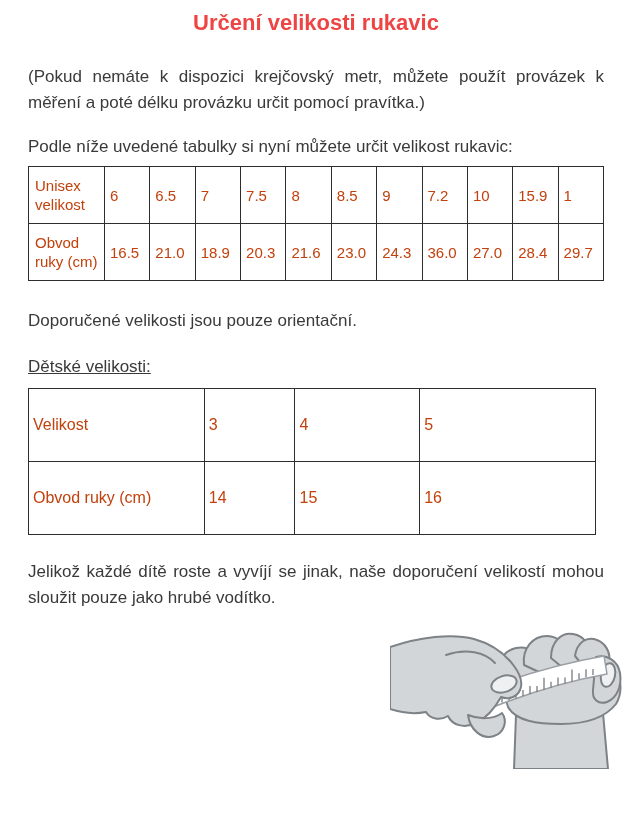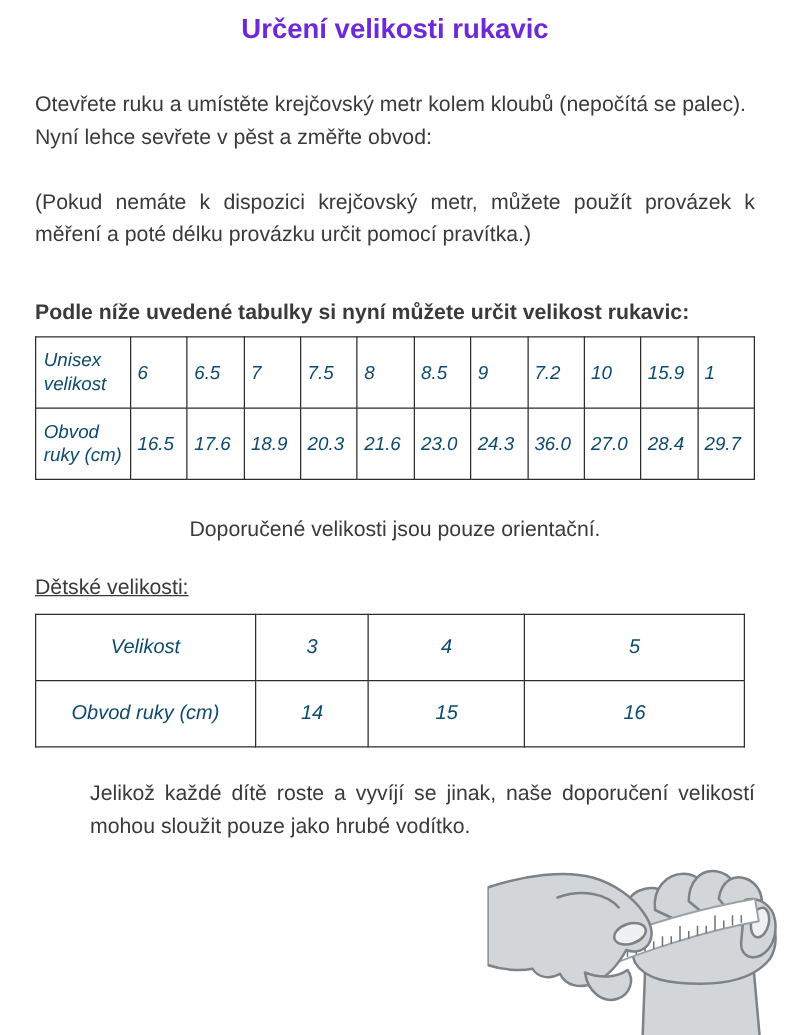--- a/index.html
+++ b/index.html
@@ -3,60 +3,56 @@
 <meta charset="utf-8">
 <style>
   html,body{margin:0;padding:0;}
   body{
     width:632px;height:828px;background:#ffffff;overflow:hidden;
     font-family:"Liberation Sans","DejaVu Sans",sans-serif;
     color:#3a3a3a;font-size:17px;line-height:26px;
   }
   .page{padding:0 28px;position:relative;height:828px;box-sizing:border-box;}
   h1{
-    margin:8px 0 0 0;text-align:center;color:#6d28d9;
+    margin:8px 0 0 0;text-align:center;color:#ef4444;
     font-size:22px;line-height:30px;font-weight:bold;
   }
   .para{margin:0;}
   .justify{text-align:justify;}
   .mt-intro{margin-top:33px;}
   .mt-note{margin-top:26px;}
-  .mt-tableintro{margin-top:36px;font-weight:bold;}
-  .mt-orient{margin-top:27px;text-align:center;}
+  .mt-tableintro{margin-top:18px;}
+  .mt-orient{margin-top:27px;}
   .mt-kidshead{margin-top:20px;text-decoration:underline;}
-  .mt-footer{margin-top:24px;margin-left:44px;}
+  .mt-footer{margin-top:24px;}
 
-  table{border-collapse:collapse;color:#0c4a6e;font-style:italic;}
+  table{border-collapse:collapse;color:#c2410c;}
   td{border:1px solid #2d2d2d;vertical-align:middle;}
 
   table.unisex{margin-top:6px;width:576px;table-layout:fixed;font-size:15px;line-height:19px;}
   table.unisex td{height:52px;padding:2px 5px;text-align:left;}
   table.unisex col.c0{width:76px;}
   table.unisex td.hdr{padding:2px 6px;}
 
   table.kids{margin-top:8px;width:568px;table-layout:fixed;font-size:16px;line-height:20px;}
-  table.kids td{height:48px;text-align:center;padding:2px 4px;}
+  table.kids td{height:48px;text-align:left;padding:12px 4px;}
   table.kids col.k0{width:31%;}
   table.kids col.k1{width:16%;}
   table.kids col.k2{width:22%;}
   table.kids col.k3{width:31%;}
 
   .illo-wrap{margin-top:2px;text-align:right;margin-right:-22px;height:156px;}
 </style>
 </head>
 <body>
 
 <div class="page">
 
   <h1>Určení velikosti rukavic</h1>
 
-  <div class="para mt-intro">
-    <div class="justify">Otevřete ruku a umístěte krejčovský metr kolem kloubů (nepočítá se palec).</div>
-    <div>Nyní lehce sevřete v pěst a změřte obvod:</div>
-  </div>
 
   <p class="para justify mt-note">(Pokud nemáte k dispozici krejčovský metr, můžete použít provázek k měření a poté délku provázku určit pomocí pravítka.)</p>
 
   <p class="para mt-tableintro">Podle níže uvedené tabulky si nyní můžete určit velikost rukavic:</p>
 
   <table class="unisex">
     <colgroup>
       <col class="c0">
         <col>
         <col>
@@ -81,21 +77,21 @@
         <td>8.5</td>
         <td>9</td>
         <td>7.2</td>
         <td>10</td>
         <td>15.9</td>
         <td>1</td>
       </tr>
       <tr>
         <td class="hdr">Obvod ruky (cm)</td>
         <td>16.5</td>
-        <td>17.6</td>
+        <td>21.0</td>
         <td>18.9</td>
         <td>20.3</td>
         <td>21.6</td>
         <td>23.0</td>
         <td>24.3</td>
         <td>36.0</td>
         <td>27.0</td>
         <td>28.4</td>
         <td>29.7</td>
       </tr>

